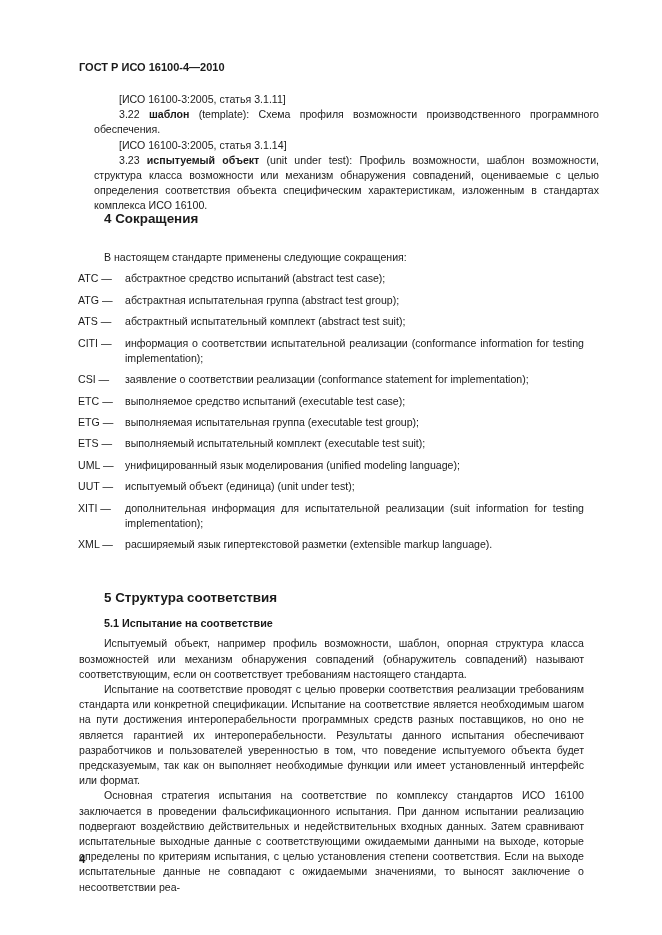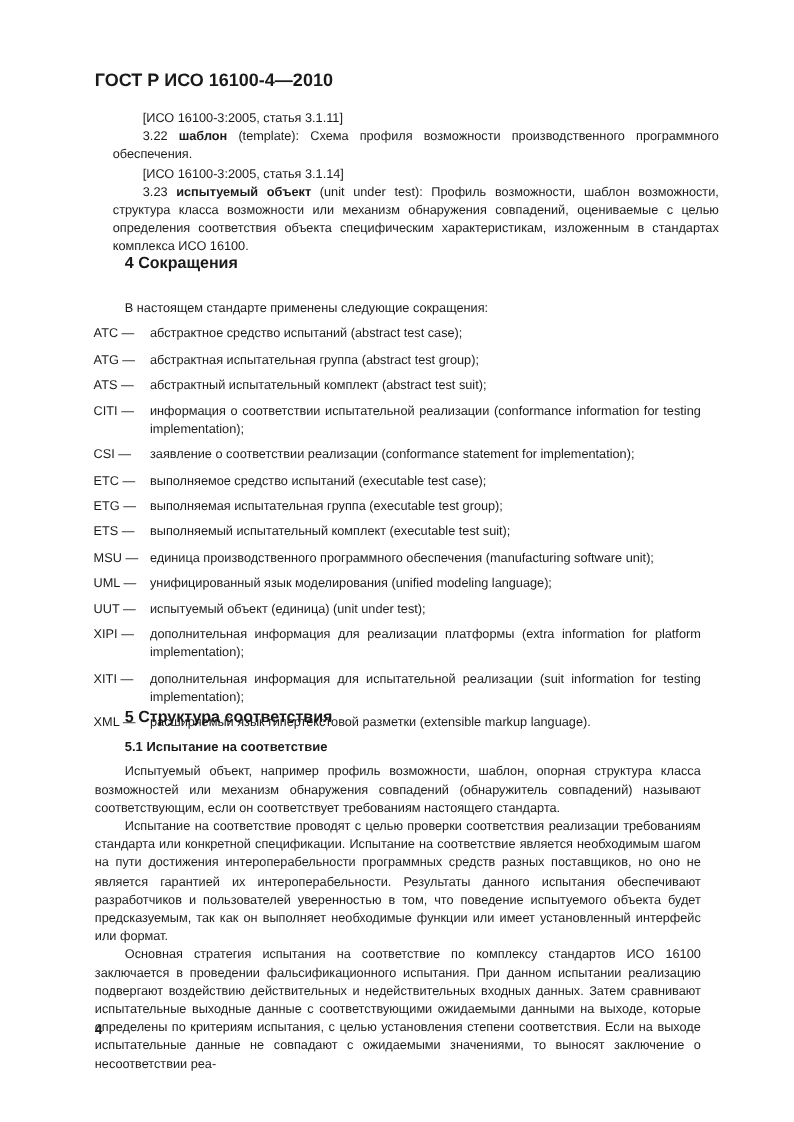--- a/index.html
+++ b/index.html
@@ -2,21 +2,21 @@
 <html><head>
 <meta charset="utf-8">
 <style>
   html, body { margin: 0; padding: 0; background: #ffffff; }
   body {
     width: 662px; height: 935px; position: relative; overflow: hidden;
     font-family: "Liberation Sans", sans-serif; color: #1a1a1a;
     font-size: 10.6px; line-height: 15.2px;
   }
   .page { position: absolute; left: 79px; top: 0; width: 505px; }
-  .header { position: absolute; top: 60px; left: 0; font-weight: bold; font-size: 15px; }
+  .header { position: absolute; top: 60px; left: 0; font-weight: bold; font-size: 11px; }
   .block { position: absolute; left: 0; width: 505px; }
   .p { text-align: justify; text-indent: 25px; margin: 0; }
   .ref { margin: 0; padding-left: 25px; }
   b { font-weight: bold; }
   .h2 { font-weight: bold; font-size: 13.4px; padding-left: 25px; margin: 0; }
   .h3 { font-weight: bold; font-size: 10.8px; padding-left: 25px; margin: 0; }
   .abbr-row { display: flex; margin-bottom: 6.2px; }
   .abbr-term { width: 47px; flex: 0 0 47px; white-space: nowrap; }
   .abbr-def { flex: 1; text-align: justify; }
   .pagenum { position: absolute; left: 0; top: 852px; font-weight: bold; font-size: 11.5px; }
@@ -64,34 +64,26 @@
         </div>
       <div class="abbr-row">
           <span class="abbr-term">ETG —</span>
           <span class="abbr-def">выполняемая испытательная группа (executable test group);</span>
         </div>
       <div class="abbr-row">
           <span class="abbr-term">ETS —</span>
           <span class="abbr-def">выполняемый испытательный комплект (executable test suit);</span>
         </div>
       <div class="abbr-row">
-          <span class="abbr-term">MSU —</span>
-          <span class="abbr-def">единица производственного программного обеспечения (manufacturing software unit);</span>
-        </div>
-      <div class="abbr-row">
           <span class="abbr-term">UML —</span>
           <span class="abbr-def">унифицированный язык моделирования (unified modeling language);</span>
         </div>
       <div class="abbr-row">
           <span class="abbr-term">UUT —</span>
           <span class="abbr-def">испытуемый объект (единица) (unit under test);</span>
-        </div>
-      <div class="abbr-row">
-          <span class="abbr-term">XIPI —</span>
-          <span class="abbr-def">дополнительная информация для реализации платформы (extra information for platform implementation);</span>
         </div>
       <div class="abbr-row">
           <span class="abbr-term">XITI —</span>
           <span class="abbr-def">дополнительная информация для испытательной реализации (suit information for testing implementation);</span>
         </div>
       <div class="abbr-row">
           <span class="abbr-term">XML —</span>
           <span class="abbr-def">расширяемый язык гипертекстовой разметки (extensible markup language).</span>
         </div>
     </div>

